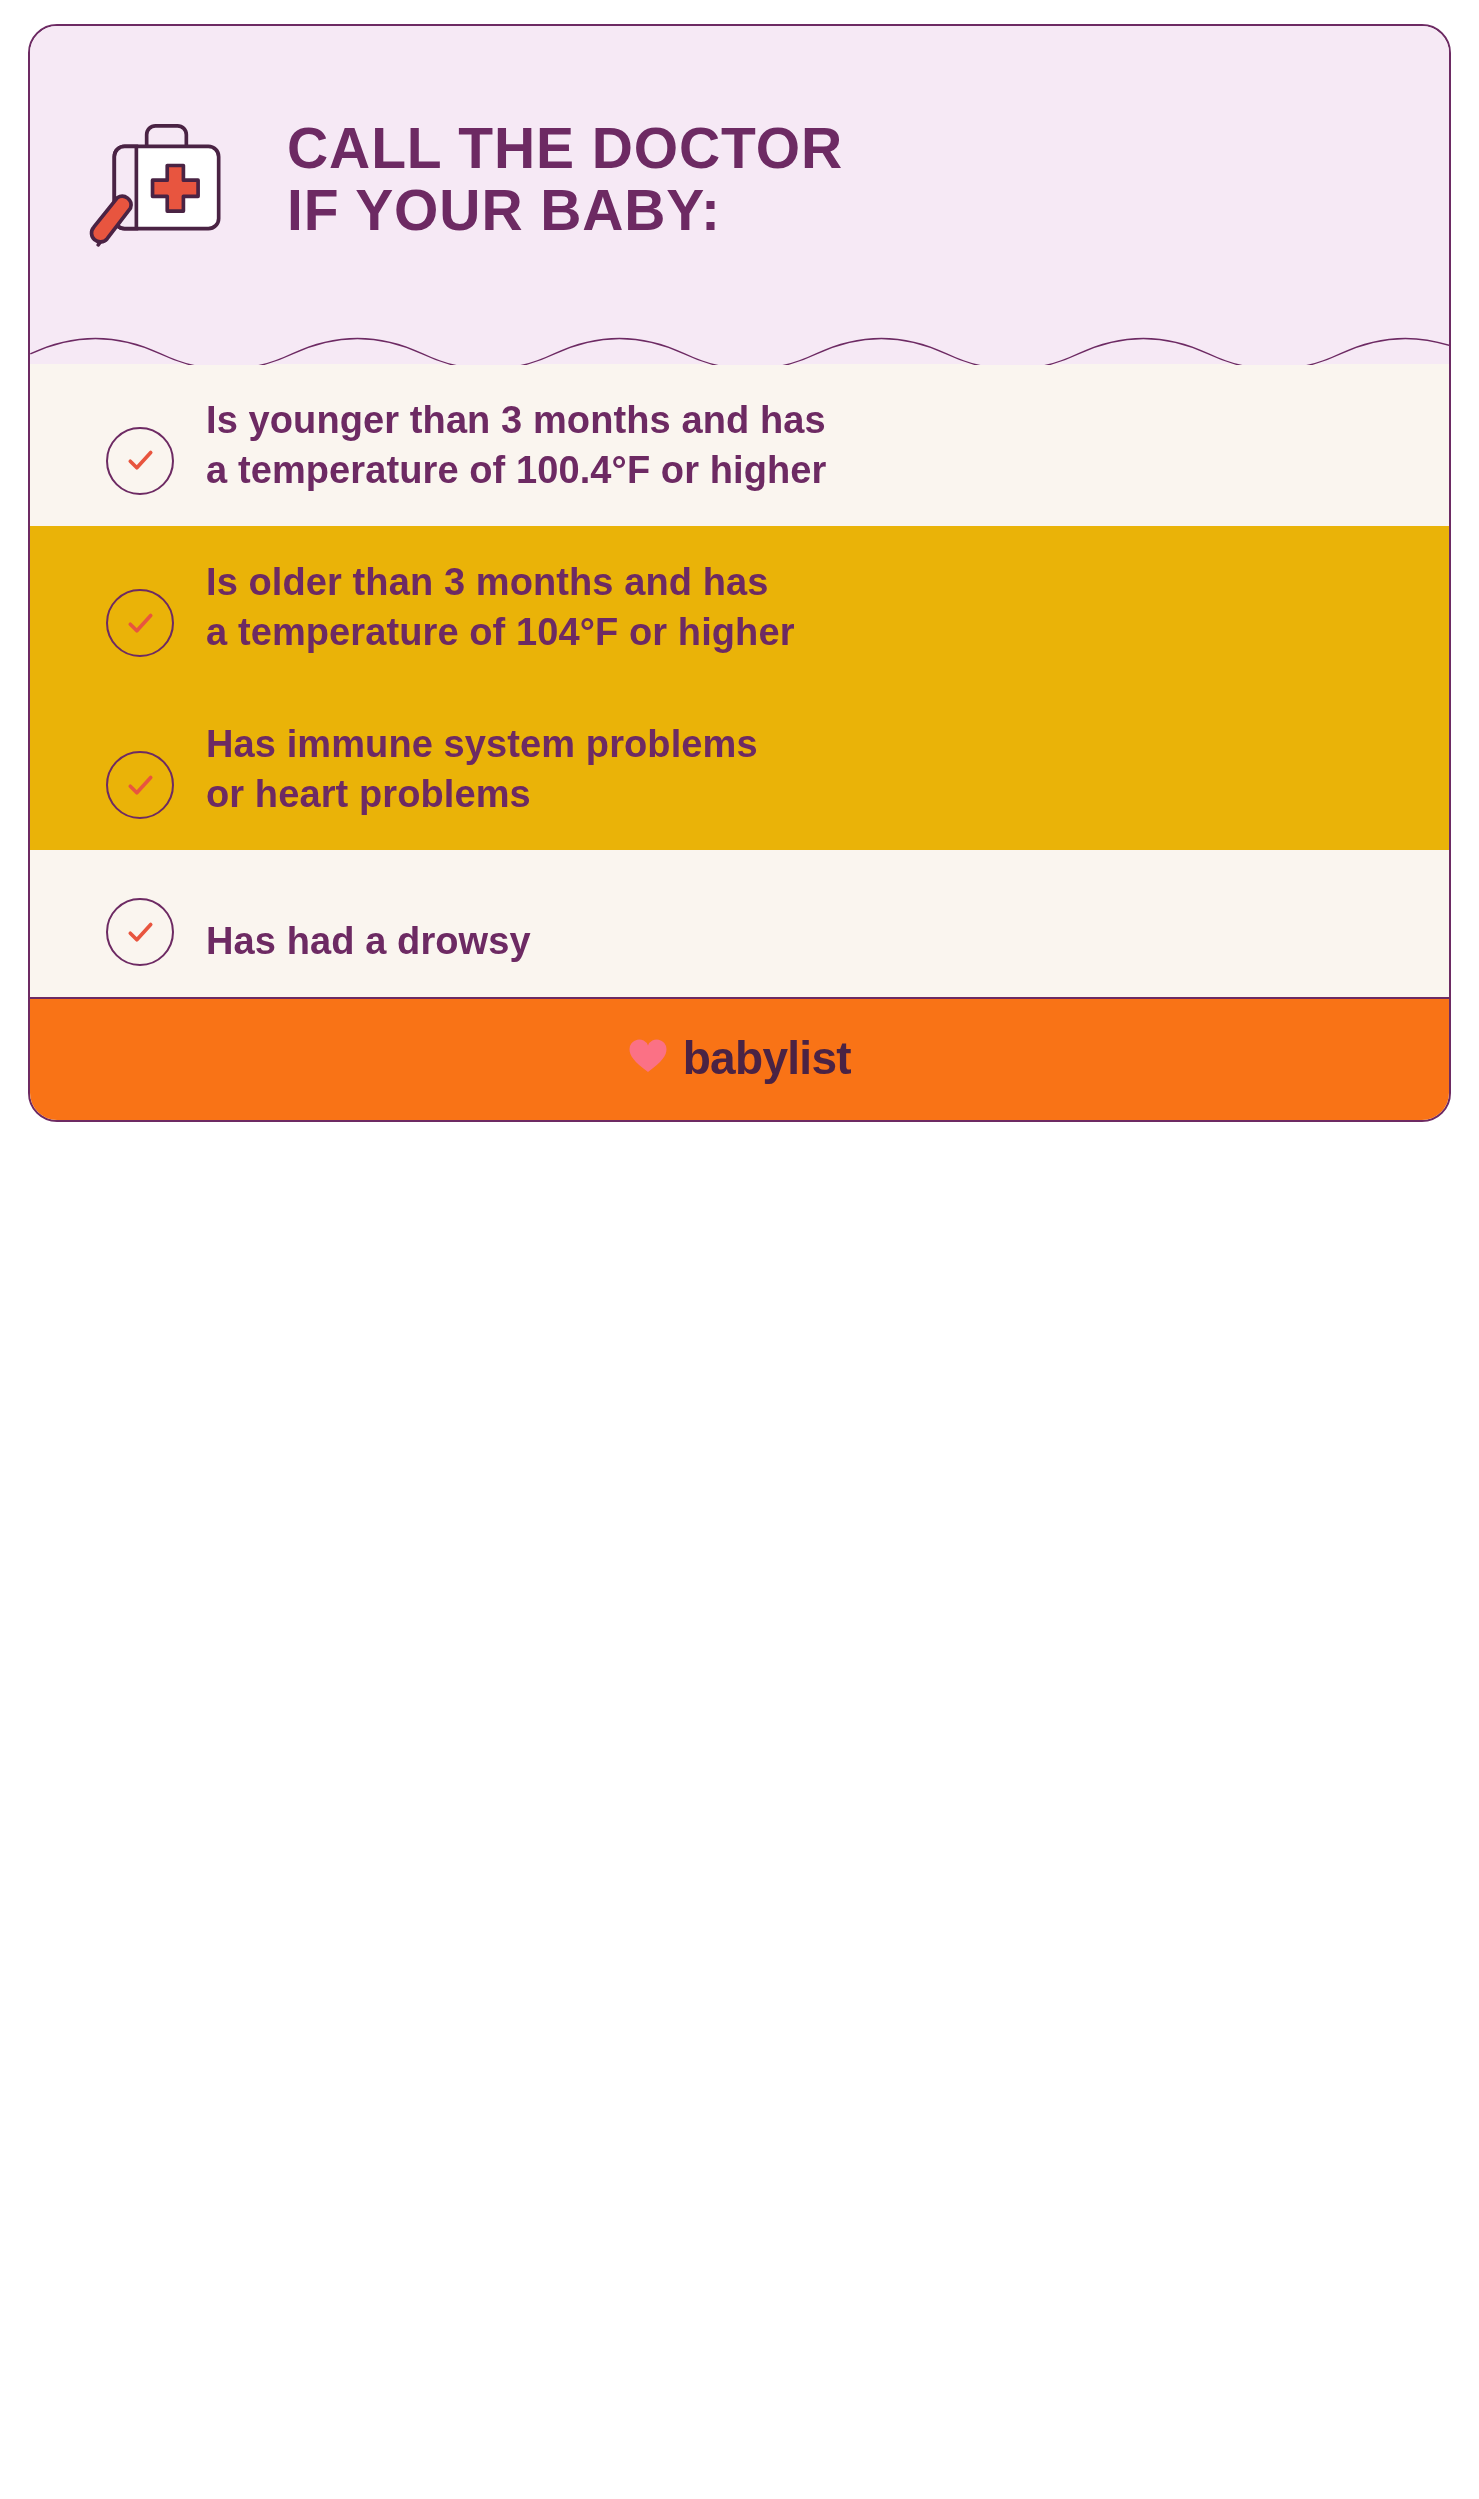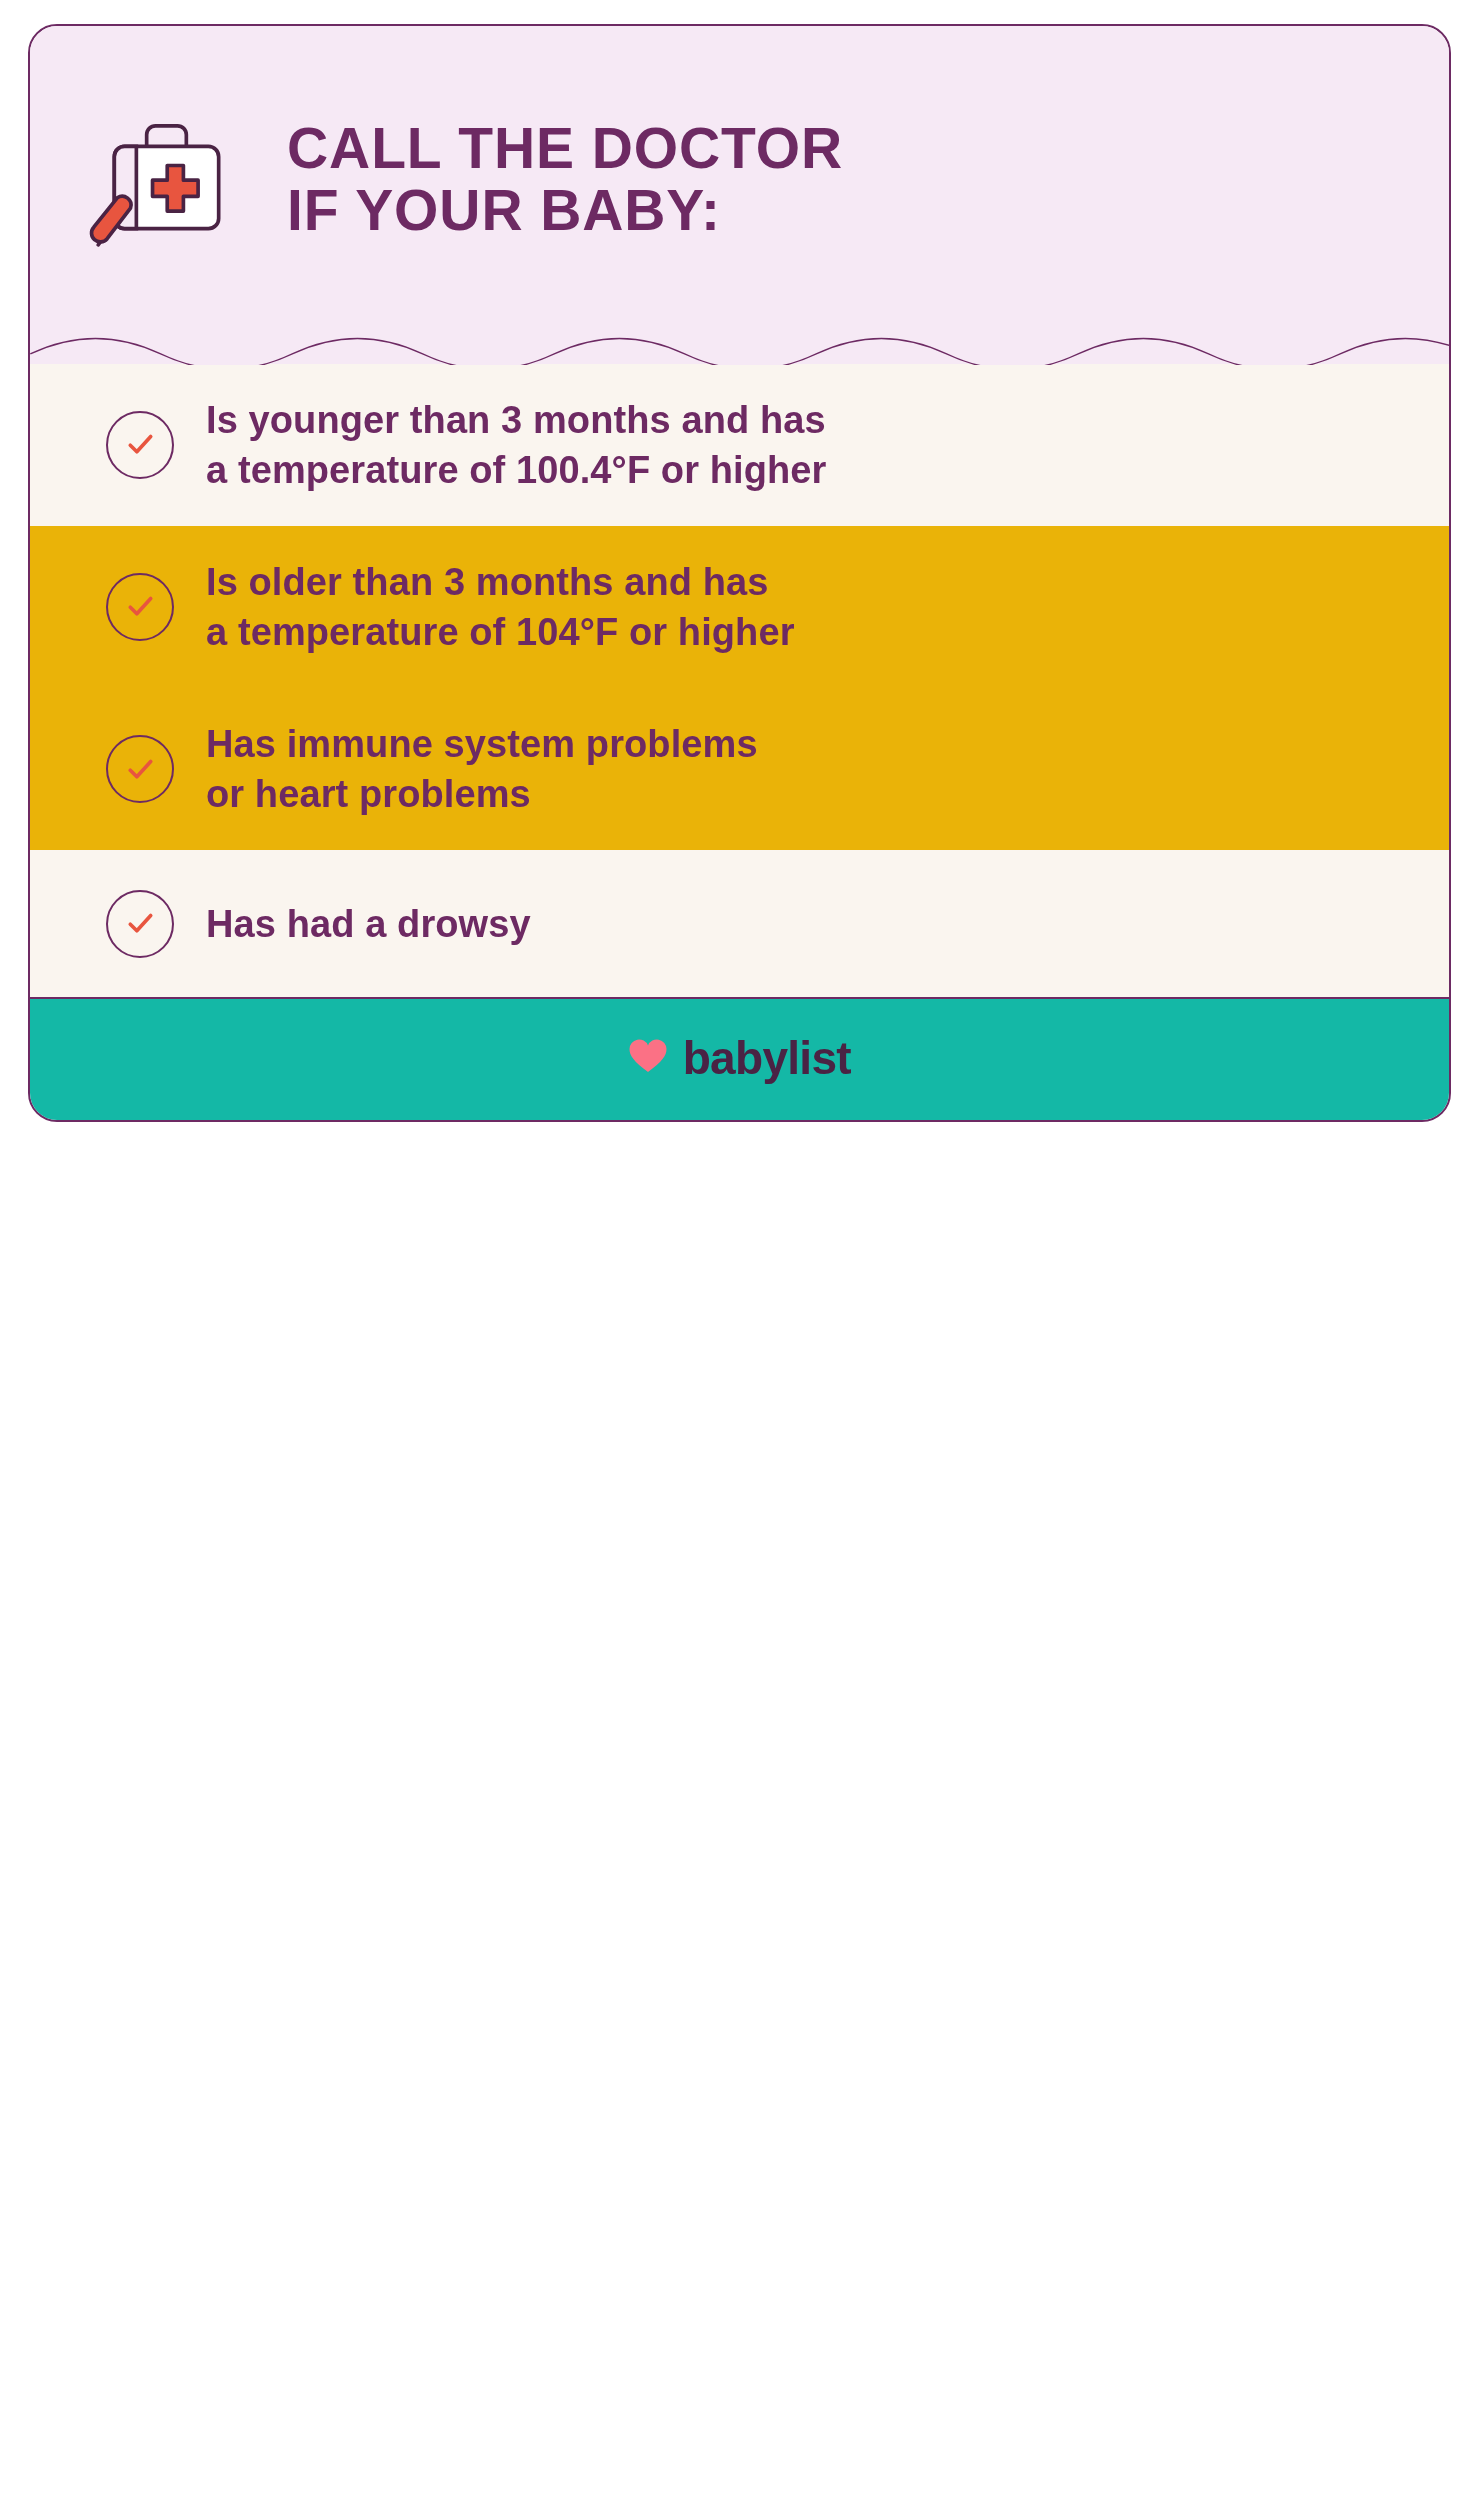--- a/index.html
+++ b/index.html
@@ -60,21 +60,21 @@
     height: 34px;
     display: block;
   }
 
   
   .list {
     display: block;
   }
   .row {
     display: flex;
-    align-items: center;
+    align-items: flex-end;
     padding: 31px 51px 31px 44px;
     box-sizing: border-box;
     min-height: 147px;
   }
   .row.alt { background: #faf5ef; }
   .row.plain { background: #eab308; }
 
   .check-wrap {
     flex: 0 0 auto;
     width: 132px;
@@ -96,21 +96,21 @@
     color: #6d2a63;
     font-size: 38px;
     line-height: 1.32;
     font-weight: 700;
     white-space: pre-line;
     letter-spacing: 0.1px;
   }
 
   
   .footer {
-    background: #14b8a6;
+    background: #f97316;
     border-top: 2.2px solid #6d2a63;
     padding: 32px 0 35px 0;
     display: flex;
     align-items: center;
     justify-content: center;
     gap: 14.7px;
   }
   .brand-text {
     color: #4a2344;
     font-size: 46px;

